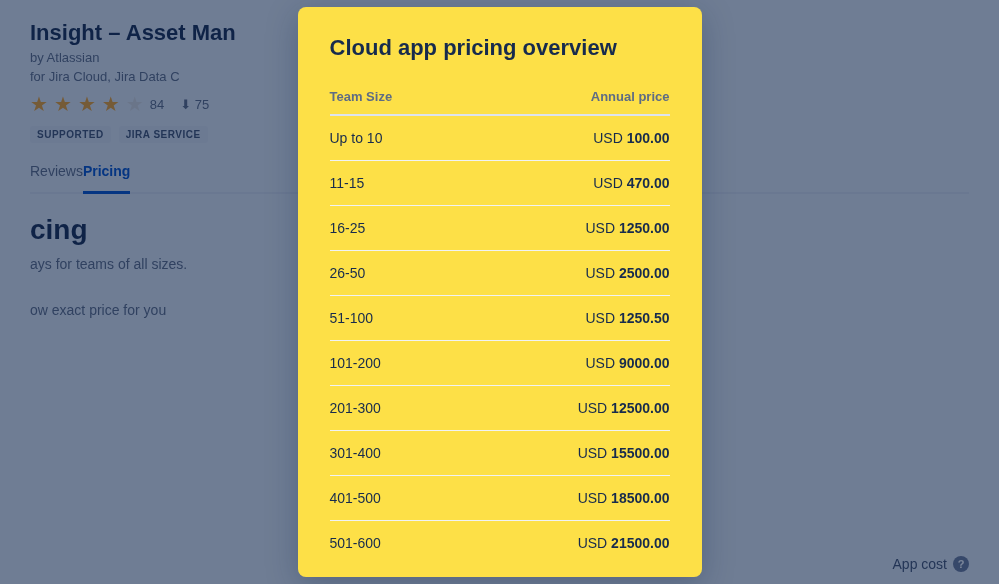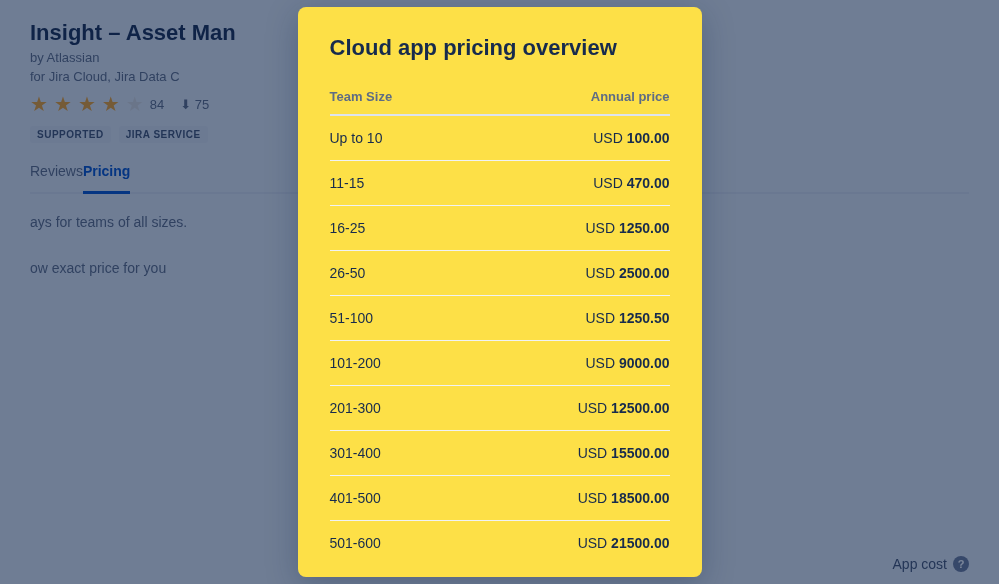--- a/index.html
+++ b/index.html
@@ -232,20 +232,21 @@
       <span class="bg-badge">SUPPORTED</span>
       <span class="bg-badge">JIRA SERVICE</span>
     </div>
   </div>
 
   <div class="bg-tabs">
     <div class="bg-tab">Reviews</div>
     <div class="bg-tab active">Pricing</div>
   </div>
 
+  <div class="bg-content-title">cing</div>
   <div class="bg-content-text">ays for teams of all sizes.</div>
   <div class="bg-content-text" style="margin-top:30px;">ow exact price for you</div>
 
   <div class="bg-footer">
     <span>App cost</span>
     <div class="bg-help-icon">?</div>
   </div>
 </div>
 
 <div class="overlay">

